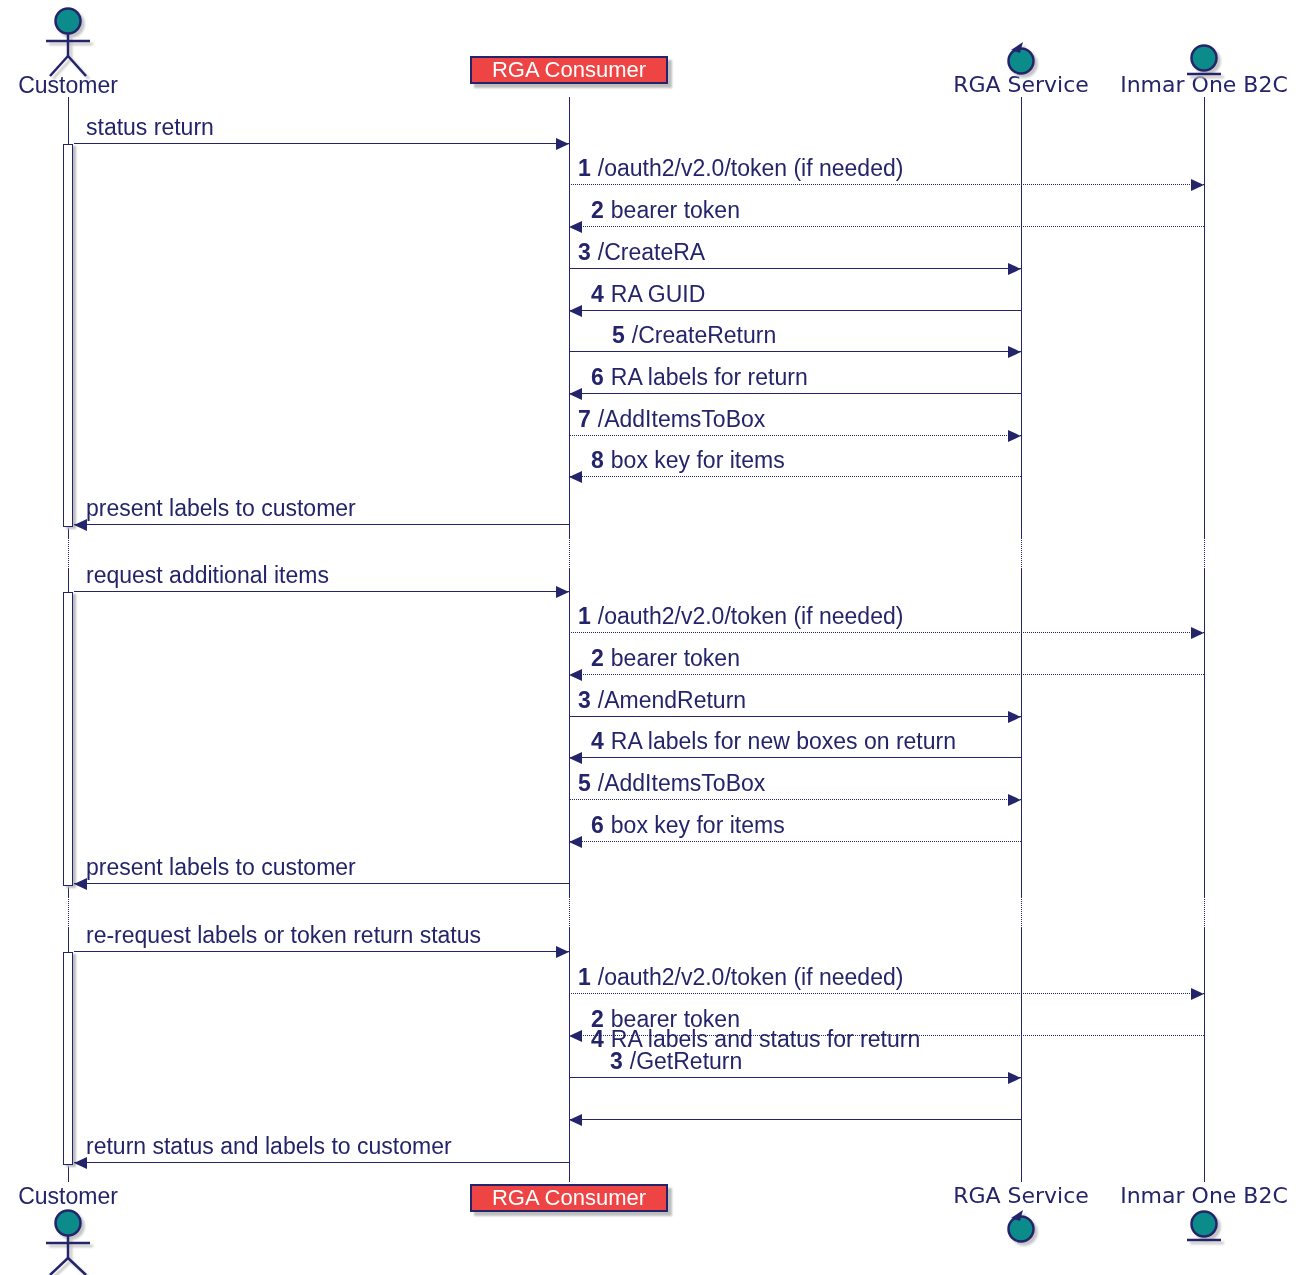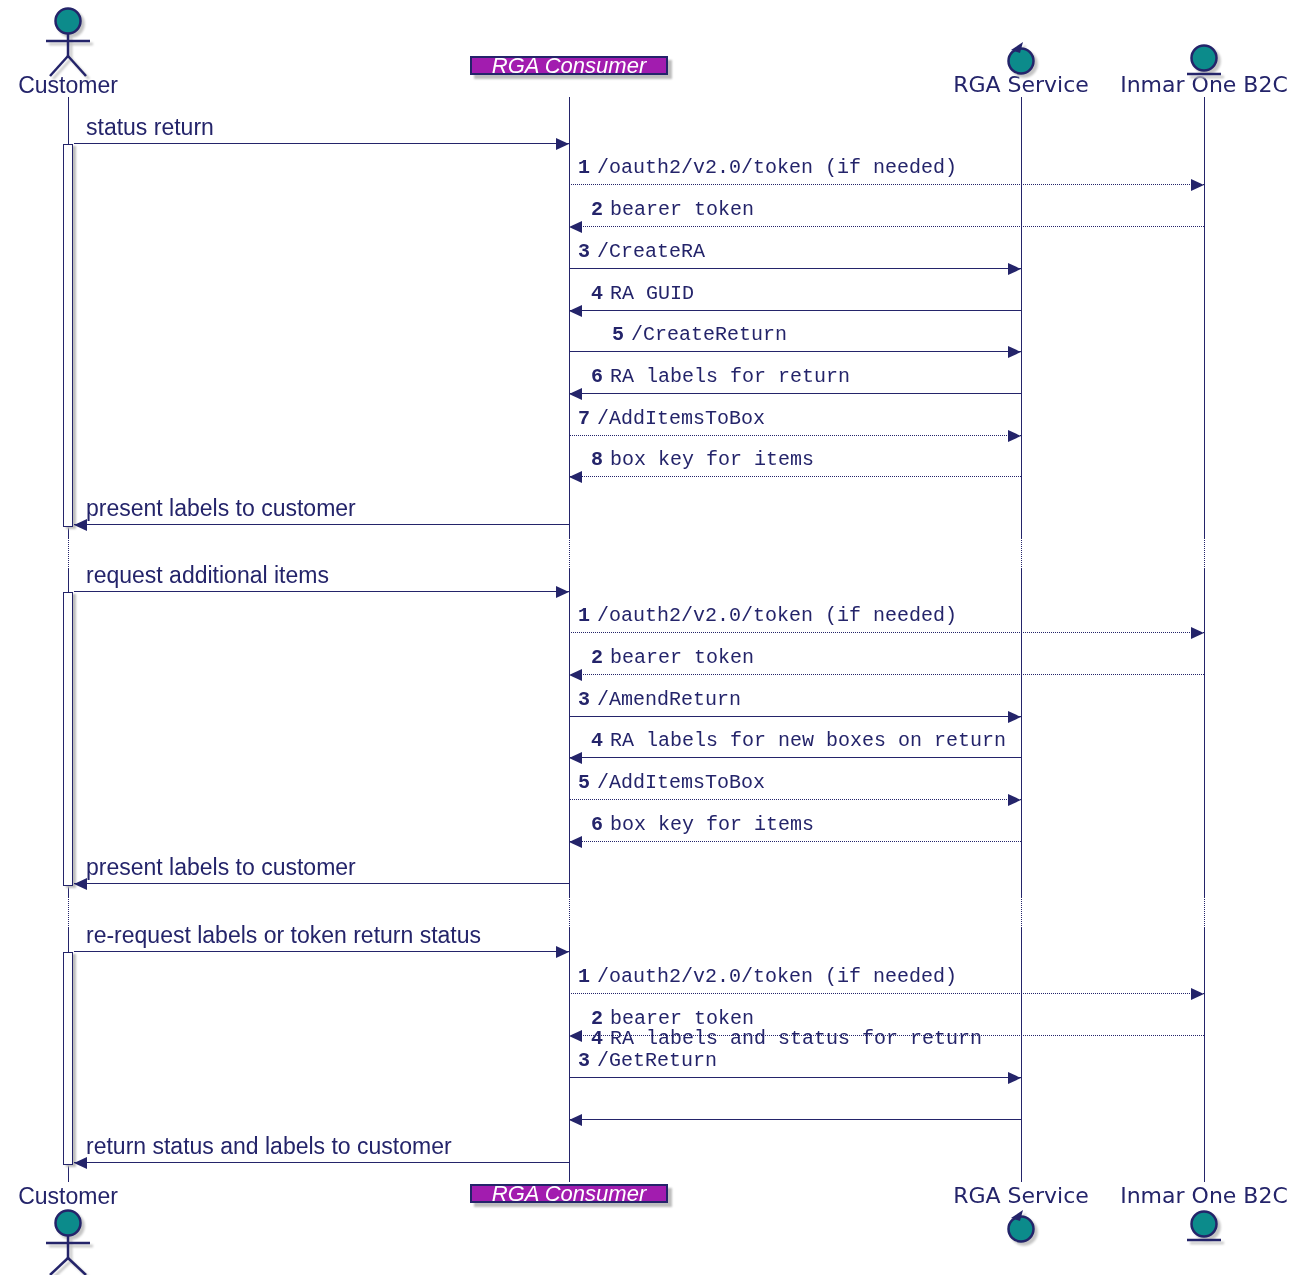--- a/index.html
+++ b/index.html
@@ -18,33 +18,33 @@
   .msg-line.solid{border-top:1px solid #24246a;}
   .msg-line.dotted{border-top:1px dotted #24246a;}
   .arrowhead{position:absolute; width:0; height:0; z-index:5;
     border-top:6px solid transparent; border-bottom:6px solid transparent;}
   .arrowhead.right{border-left:13px solid #24246a;}
   .arrowhead.left{border-right:13px solid #24246a;}
   .msg-label{
     position:absolute; white-space:nowrap; height:30px; line-height:30px;
     color:#24246a; z-index:6;
   }
-  .msg-label.svc{font-family:Liberation Mono, monospace; font-size:20px;}
+  .msg-label.svc{font-family:Liberation Sans, sans-serif; font-size:23px;}
   .msg-label.cust{font-family:"Liberation Sans", sans-serif; font-size:23px;}
   .msg-num{font-weight:bold; margin-right:7px;}
   .participant-label{
     position:absolute; transform:translateX(-50%); white-space:nowrap;
     height:26px; line-height:26px; font-size:22px; color:#24246a; z-index:2;
   }
   .participant-label.cond{font-family:"Liberation Sans", sans-serif; font-size:23px;}
   .participant-box{
-    position:absolute; left:470px; width:198px; height:19px;
-    background:#a21caf; border:2px solid #24246a; box-sizing:border-box;
+    position:absolute; left:470px; width:198px; height:28px;
+    background:#ef4444; border:2px solid #24246a; box-sizing:border-box;
     box-shadow:4px 4px 2px #bdbdbd; z-index:7;
-    display:flex; align-items:center; justify-content:center;font-style:italic;
+    display:flex; align-items:center; justify-content:center;
   }
   .participant-box span{
     color:#ffffff; font-family:"Liberation Sans", sans-serif; font-size:22px;
     white-space:nowrap;
   }
   .icon-svg{position:absolute; z-index:7; filter:drop-shadow(3px 3px 1px #c4c4c4);}
 </style>
 </head>
 <body>
 
@@ -157,21 +157,21 @@
       <div class="arrowhead right" style="left: 556px; top: 946px;"></div>
       <div class="msg-label cust" style="left: 86px; top: 920px;">re-request labels or token return status</div>
       <div class="msg-line dotted" style="left: 569px; top: 993px; width: 635px;"></div>
       <div class="arrowhead right" style="left: 1191px; top: 988px;"></div>
       <div class="msg-label svc" style="left: 578px; top: 962px;"><span class="msg-num">1</span>/oauth2/v2.0/token (if needed)</div>
       <div class="msg-line dotted" style="left: 569px; top: 1035px; width: 635px;"></div>
       <div class="arrowhead left" style="left: 569px; top: 1030px;"></div>
       <div class="msg-label svc" style="left: 591px; top: 1004px;"><span class="msg-num">2</span>bearer token</div>
       <div class="msg-line solid" style="left: 569px; top: 1077px; width: 452px;"></div>
       <div class="arrowhead right" style="left: 1008px; top: 1072px;"></div>
-      <div class="msg-label svc" style="left: 578px; top: 1046px;"><span class="msg-num">3</span>/GetReturn</div>
+      <div class="msg-label svc" style="left: 610px; top: 1046px;"><span class="msg-num">3</span>/GetReturn</div>
       <div class="msg-line solid" style="left: 569px; top: 1119px; width: 452px;"></div>
       <div class="arrowhead left" style="left: 569px; top: 1114px;"></div>
       <div class="msg-label svc" style="left: 591px; top: 1024px;"><span class="msg-num">4</span>RA labels and status for return</div>
       <div class="msg-line solid" style="left: 74px; top: 1162px; width: 495px;"></div>
       <div class="arrowhead left" style="left: 74px; top: 1157px;"></div>
       <div class="msg-label cust" style="left: 86px; top: 1131px;">return status and labels to customer</div>
     </div>
 
   <div class="participant-label cond" style="left:68px; top:1183px;">Customer</div>
   <svg class="icon-svg" style="left:38px; top:1208px;" width="60" height="67" viewBox="0 0 60 67">

